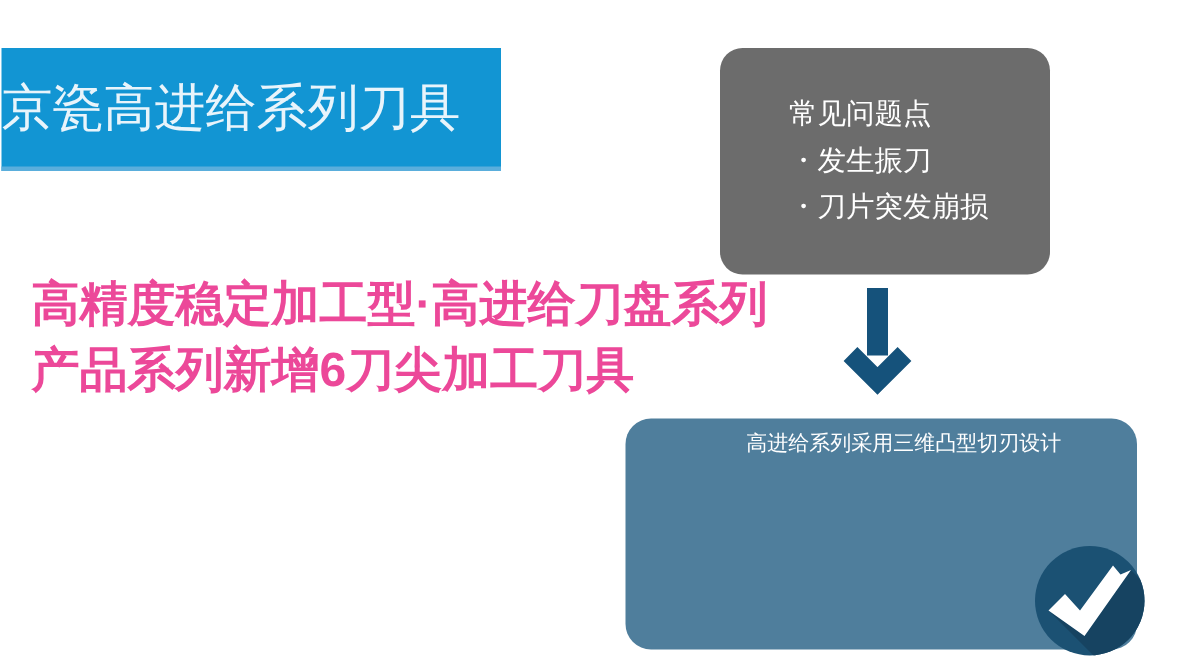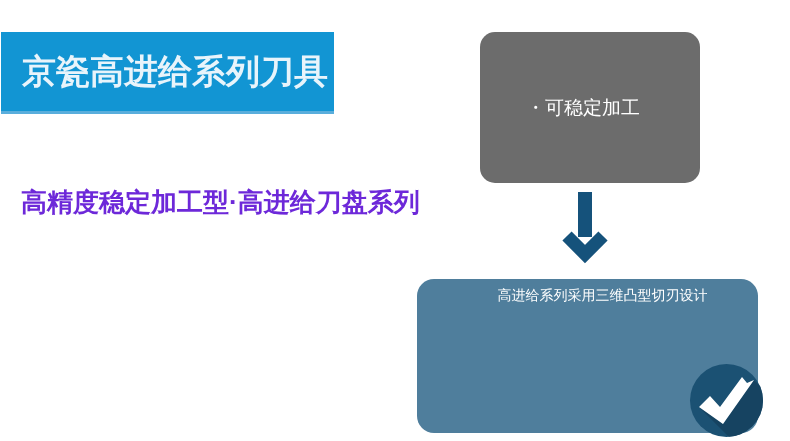--- a/index.html
+++ b/index.html
@@ -22,36 +22,35 @@
     top: 32px;
     width: 333px;
     height: 79px;
     background: #1295D3;
     border-bottom: 3px solid #5AAEDC;
     display: flex;
     align-items: center;
     box-sizing: content-box;
   }
   .banner-title {
-    padding-left: 21px;
     font-size: 34px;
-    font-weight: 700;
+    font-weight: 400;
     color: #E8F4FB;
     white-space: nowrap;
     letter-spacing: 0px;
   }
   
   .headline {
     position: absolute;
     left: 21px;
     top: 181px;
-    font-size: 26px;
+    font-size: 32px;
     line-height: 43.5px;
     font-weight: bold;
-    color: #6d28d9;
+    color: #ec4899;
     white-space: nowrap;
   }
   
   .problem-box {
     position: absolute;
     left: 480px;
     top: 32px;
     width: 220px;
     height: 151px;
     background: #6C6C6C;
@@ -107,24 +106,27 @@
 <body>
 
 <div class="stage">
 
   <div class="banner">
     <div class="banner-title">京瓷高进给系列刀具</div>
   </div>
 
   <div class="headline">
     <span class="line">高精度稳定加工型·高进给刀盘系列</span>
+    <span class="line">产品系列新增6刀尖加工刀具</span>
   </div>
 
   <div class="problem-box">
-    <span class="line">・可稳定加工</span>
+    <span class="line">常见问题点</span>
+    <span class="line">・发生振刀</span>
+    <span class="line">・刀片突发崩损</span>
   </div>
 
   <svg class="down-arrow" viewBox="0 0 48 76" xmlns="http://www.w3.org/2000/svg" aria-hidden="true">
     <rect x="17" y="2" width="14" height="45" fill="#15527B"></rect>
     <path d="M6,46 L24,64 L42,46" fill="none" stroke="#15527B" stroke-width="13"></path>
   </svg>
 
   <div class="solution-box">
     <span class="line">高进给系列采用三维凸型切刃设计</span>
   </div>

